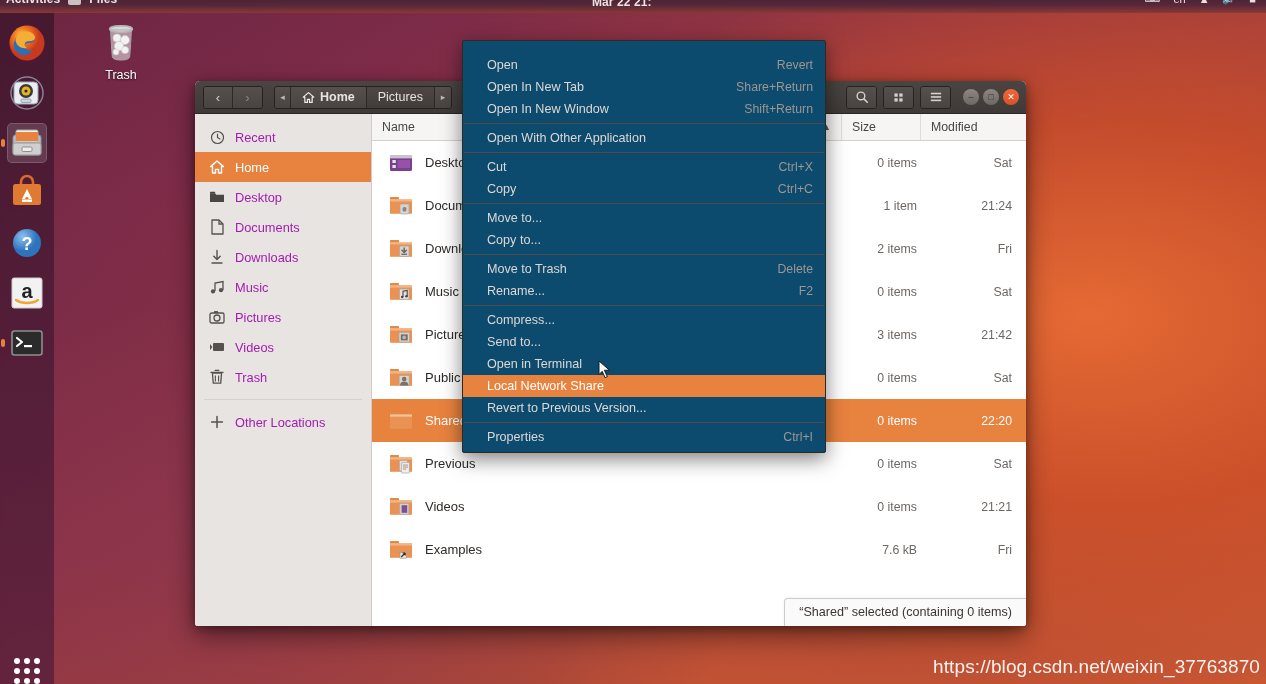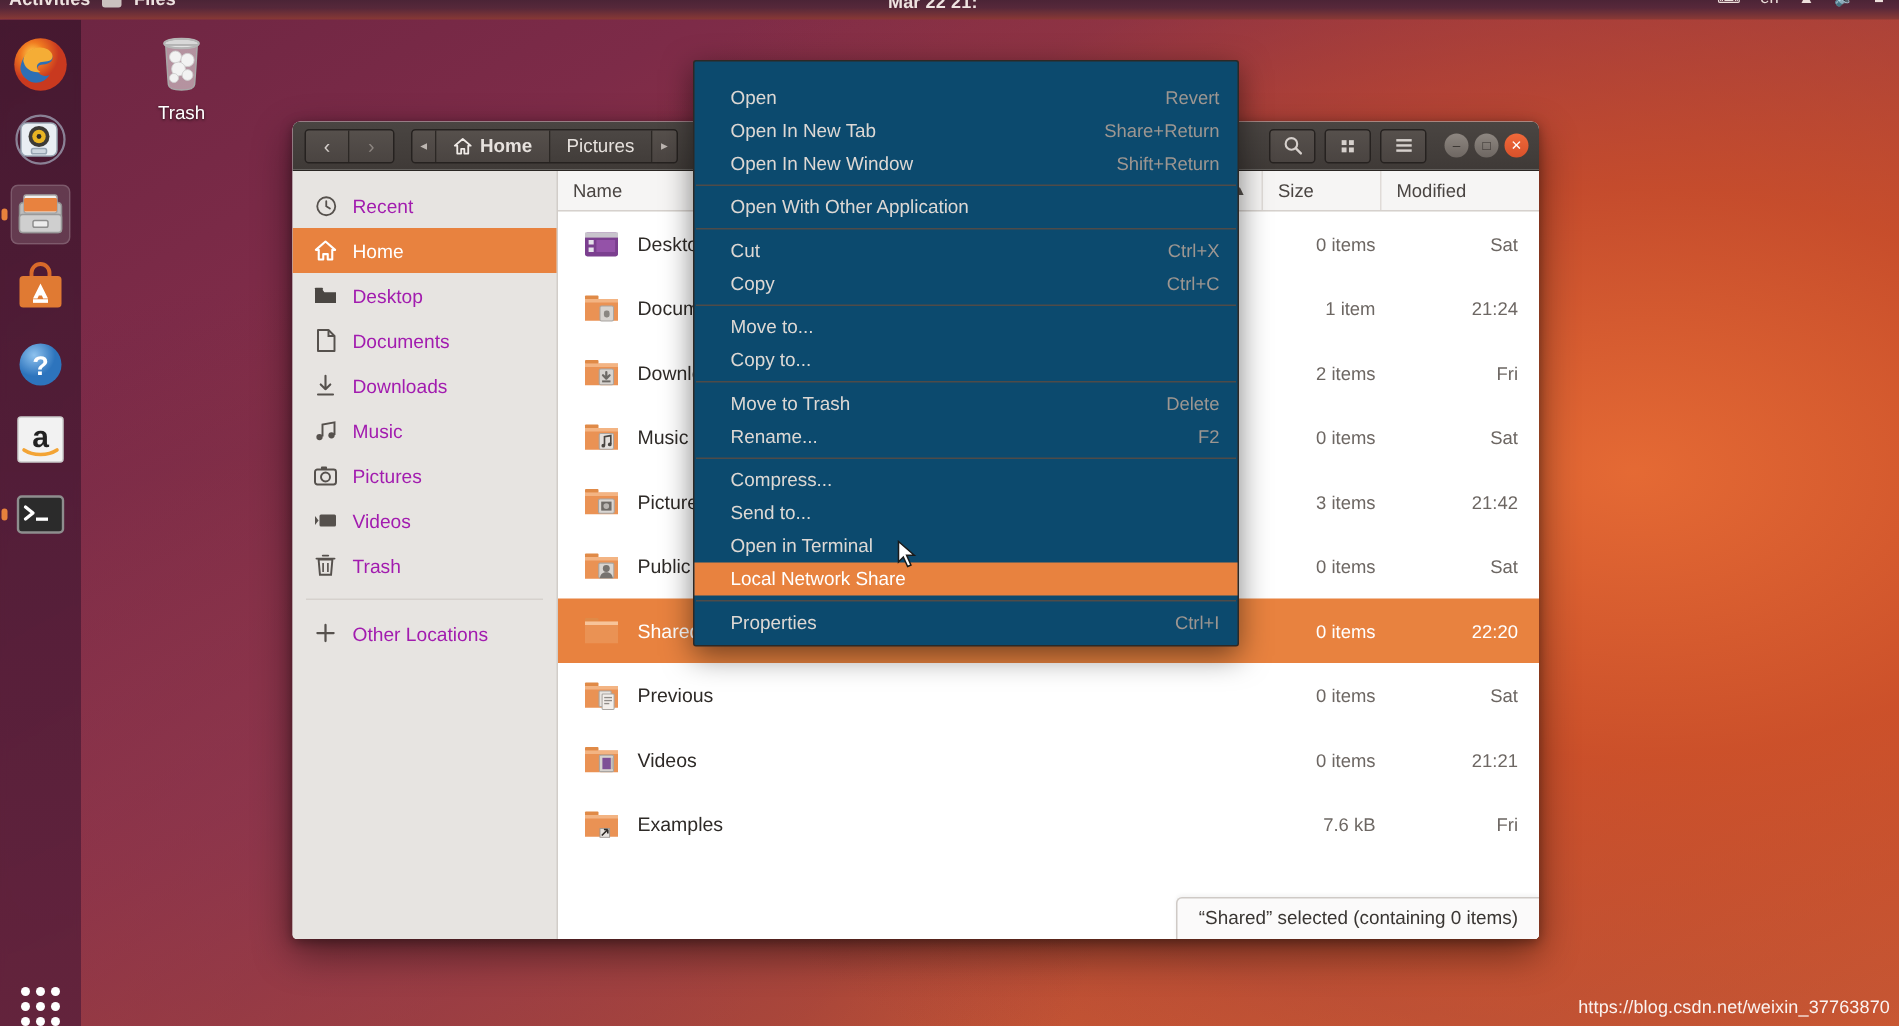--- a/index.html
+++ b/index.html
@@ -52,21 +52,21 @@
     position: absolute; left: 92px; top: 20px; width: 58px; text-align: center; cursor: default;
   }
   #desktop-trash .tlabel {
     margin-top: 2px; color: #fff; font-size: 12.5px;
     text-shadow: 0 1px 2px rgba(0,0,0,.75);
   }
 
   
   #watermark {
     position: absolute; right: 6px; bottom: 6px;
-    color: rgba(255,255,255,.93); font-size: 12px;
+    color: rgba(255,255,255,.93); font-size: 19px;
     font-family: "Liberation Sans", sans-serif;
     letter-spacing: .1px;
   }
 
   
   #files-window {
     position: absolute; left: 195px; top: 81px; width: 831px; height: 545px;
     border-radius: 5px 5px 3px 3px;
     box-shadow: 0 10px 26px rgba(0,0,0,.45), 0 2px 8px rgba(0,0,0,.35);
     overflow: hidden;
@@ -723,20 +723,24 @@
     <span class="accel"></span>
   </div>
   <div class="mi">
     <span>Open in Terminal</span>
     <span class="accel"></span>
   </div>
   <div class="mi hl">
     <span>Local Network Share</span>
     <span class="accel"></span>
   </div>
+  <div class="mi">
+    <span>Revert to Previous Version...</span>
+    <span class="accel"></span>
+  </div>
   <div class="msep"></div>
   <div class="mi">
     <span>Properties</span>
     <span class="accel">Ctrl+I</span>
   </div>
 </div>
 
 <div id="cursor">
   <svg width="14" height="20" viewBox="0 0 14 20">
     <path d="M1 1l10.5 9.2H6.4l2.9 6.5-2.2 1-2.9-6.4L1 14.6z" fill="#ffffff" stroke="#1a1a1a" stroke-width="1"></path>

